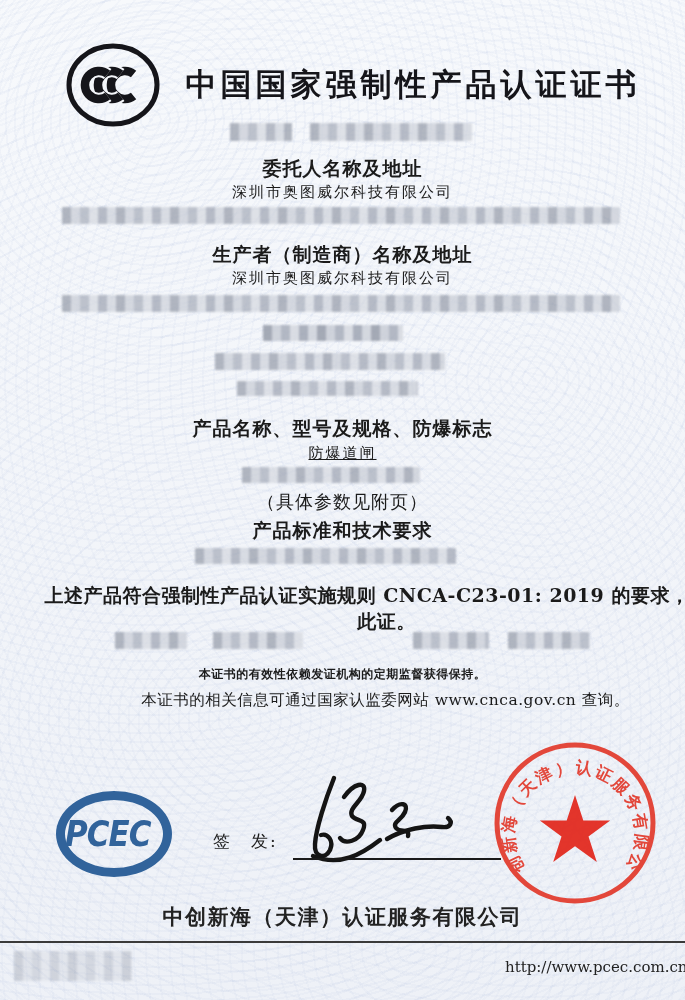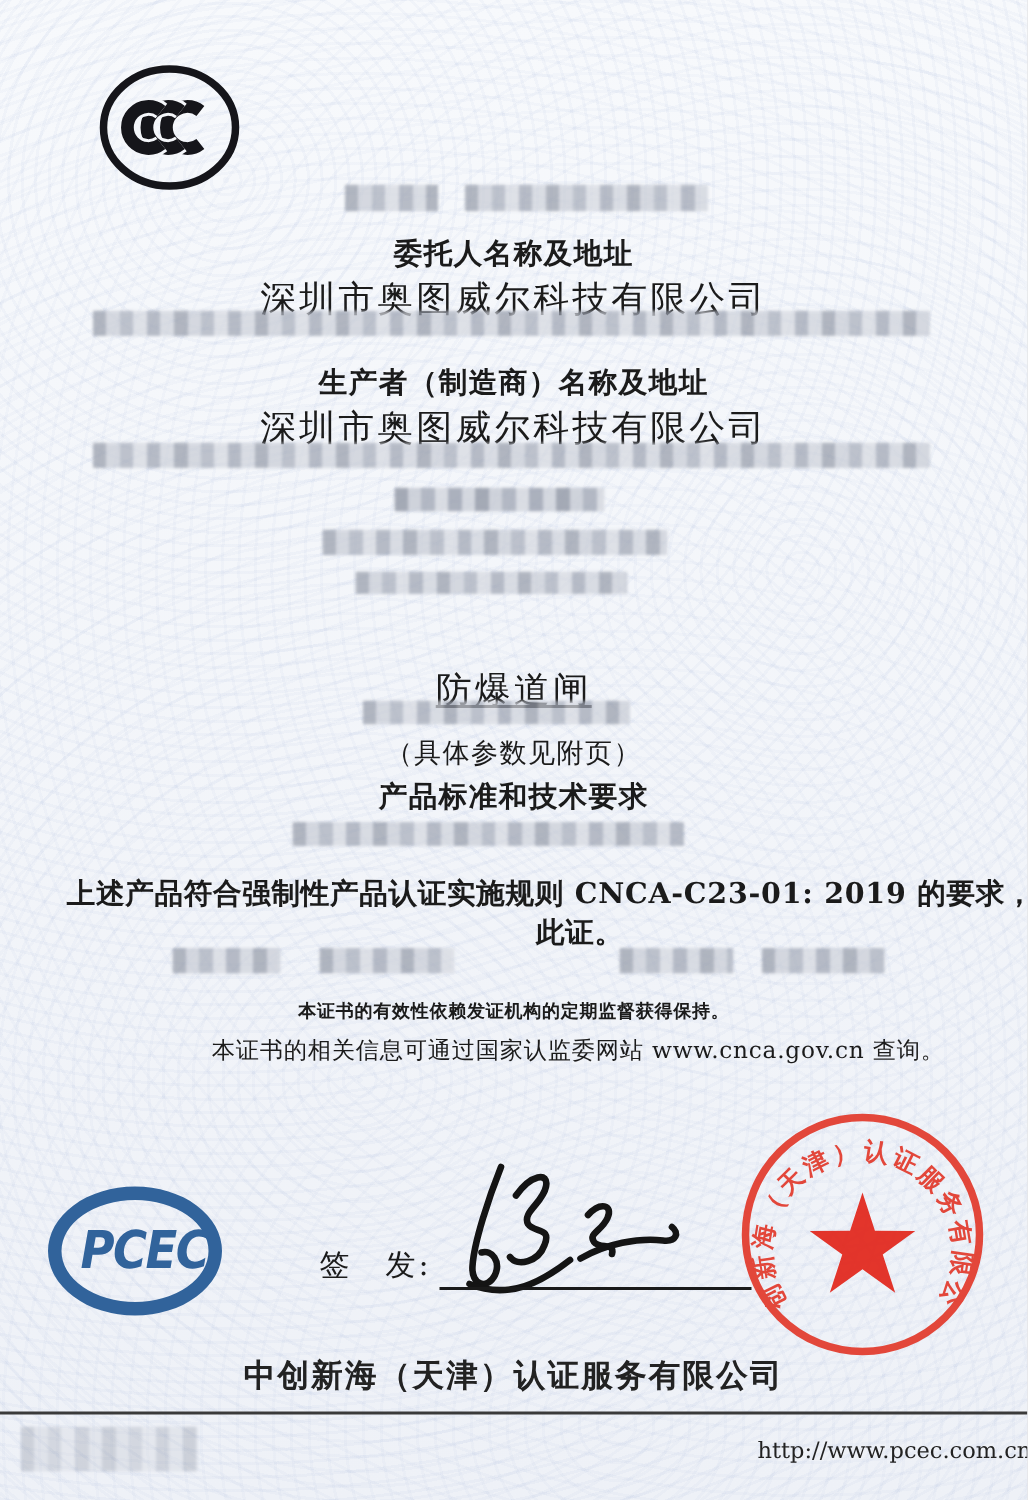--- a/index.html
+++ b/index.html
@@ -26,35 +26,35 @@
     opacity:0.72;
     border-radius:1px;
   }
   .redacted.light { opacity:0.38; }
   .redacted.dark  { opacity:0.85; }
   .title {
     font-size:31px; letter-spacing:4px; font-weight:bold; color:#15151a;
     font-family:"DejaVu Serif","Liberation Serif",serif;
   }
   .h1 { font-size:19px; font-weight:bold; letter-spacing:1px; }
-  .val { font-size:24px; letter-spacing:2px; }
+  .val { font-size:15px; letter-spacing:2px; }
   .note-b { font-size:12px; font-weight:bold; letter-spacing:0.5px; }
   .note   { font-size:15.5px; letter-spacing:0.5px; }
   .statement { font-size:19px; font-weight:bold; letter-spacing:0.5px; }
   .pcec-logo {
-    position:absolute; left:32px; top:791px; width:98px; height:68px;
+    position:absolute; left:56px; top:791px; width:98px; height:68px;
     border:9px solid #31639b; border-radius:50%;
-    display:flex; align-items:center; justify-content:flex-end; background:transparent;
+    display:flex; align-items:center; justify-content:flex-start; background:transparent;
   }
   .pcec-logo span {
     font-family:"DejaVu Sans","Liberation Sans",sans-serif;
     font-weight:bold; font-style:italic; font-size:31px; color:#31639b;
     transform:scaleY(1.12); letter-spacing:-1px;
   }
-  .issue-label { font-size:20px; letter-spacing:2px; }
+  .issue-label { font-size:17px; letter-spacing:2px; }
   .sig-line { position:absolute; left:293px; top:858px; width:208px; height:2px; background:#1a1a1a; }
   .footer-company {
     font-family:"DejaVu Sans","Liberation Sans",sans-serif;
     font-size:21px; font-weight:bold; letter-spacing:1.5px; color:#222;
   }
   .footer-rule { position:absolute; left:0; top:941px; width:685px; height:2px; background:#3a3a3a; }
   .footer-address { position:absolute; left:150px; top:958px; width:280px; text-align:center; font-size:14px; color:#222; }
   .footer-url { position:absolute; left:505px; top:958px; width:175px; text-align:left; font-size:15px; color:#222; }
 </style>
 </head>
@@ -64,36 +64,38 @@
 
   <svg class="abs" style="left:64px;top:42px;" width="98" height="86" viewBox="0 0 98 86" aria-label="CCC">
     <ellipse cx="49" cy="43" rx="44" ry="39" fill="none" stroke="#15151a" stroke-width="5"></ellipse>
     <path d="M 69.6,32 A 14,14 0 1 0 69.6,54" fill="none" stroke="#15151a" stroke-width="8.5"></path>
     <path d="M 56.6,32 A 14,14 0 1 0 56.6,54" fill="none" stroke="#f4f6fa" stroke-width="12.5"></path>
     <path d="M 56.6,32 A 14,14 0 1 0 56.6,54" fill="none" stroke="#15151a" stroke-width="8.5"></path>
     <path d="M 43.6,32 A 14,14 0 1 0 43.6,54" fill="none" stroke="#f4f6fa" stroke-width="12.5"></path>
     <path d="M 43.6,32 A 14,14 0 1 0 43.6,54" fill="none" stroke="#15151a" stroke-width="8.5"></path>
   </svg>
 
+  <div class="abs title" style="left:172px;top:64px;width:482px;text-align:center;">中国国家强制性产品认证证书</div>
 
   <div class="redacted" style="left:230px;top:123px;width:62px;height:18px;"></div>
   <div class="redacted" style="left:310px;top:123px;width:162px;height:18px;"></div>
 
   <div class="ctr h1" style="top:156px;">委托人名称及地址</div>
   <div class="ctr val" style="top:183px;">深圳市奥图威尔科技有限公司</div>
   <div class="redacted" style="left:62px;top:207px;width:558px;height:17px;"></div>
 
   <div class="ctr h1" style="top:242px;">生产者（制造商）名称及地址</div>
   <div class="ctr val" style="top:269px;">深圳市奥图威尔科技有限公司</div>
   <div class="redacted" style="left:62px;top:295px;width:558px;height:17px;"></div>
 
   <div class="redacted dark" style="left:263px;top:325px;width:140px;height:16px;"></div>
   <div class="redacted" style="left:215px;top:353px;width:230px;height:17px;"></div>
   <div class="redacted" style="left:237px;top:381px;width:181px;height:15px;"></div>
 
+  <div class="ctr h1" style="top:416px;">产品名称、型号及规格、防爆标志</div>
   <div class="ctr val" style="top:444px;text-decoration:underline;">防爆道闸</div>
   <div class="redacted" style="left:242px;top:467px;width:178px;height:16px;"></div>
   <div class="ctr" style="top:490px;font-size:18px;letter-spacing:1px;">（具体参数见附页）</div>
 
   <div class="ctr h1" style="top:518px;">产品标准和技术要求</div>
   <div class="redacted" style="left:195px;top:548px;width:261px;height:16px;"></div>
 
   <div class="ctr statement" style="top:583px;padding-left:44px;">上述产品符合强制性产品认证实施规则 CNCA-C23-01: 2019 的要求，特发此证。</div>
 
   <div class="redacted" style="left:115px;top:632px;width:72px;height:17px;"></div>

